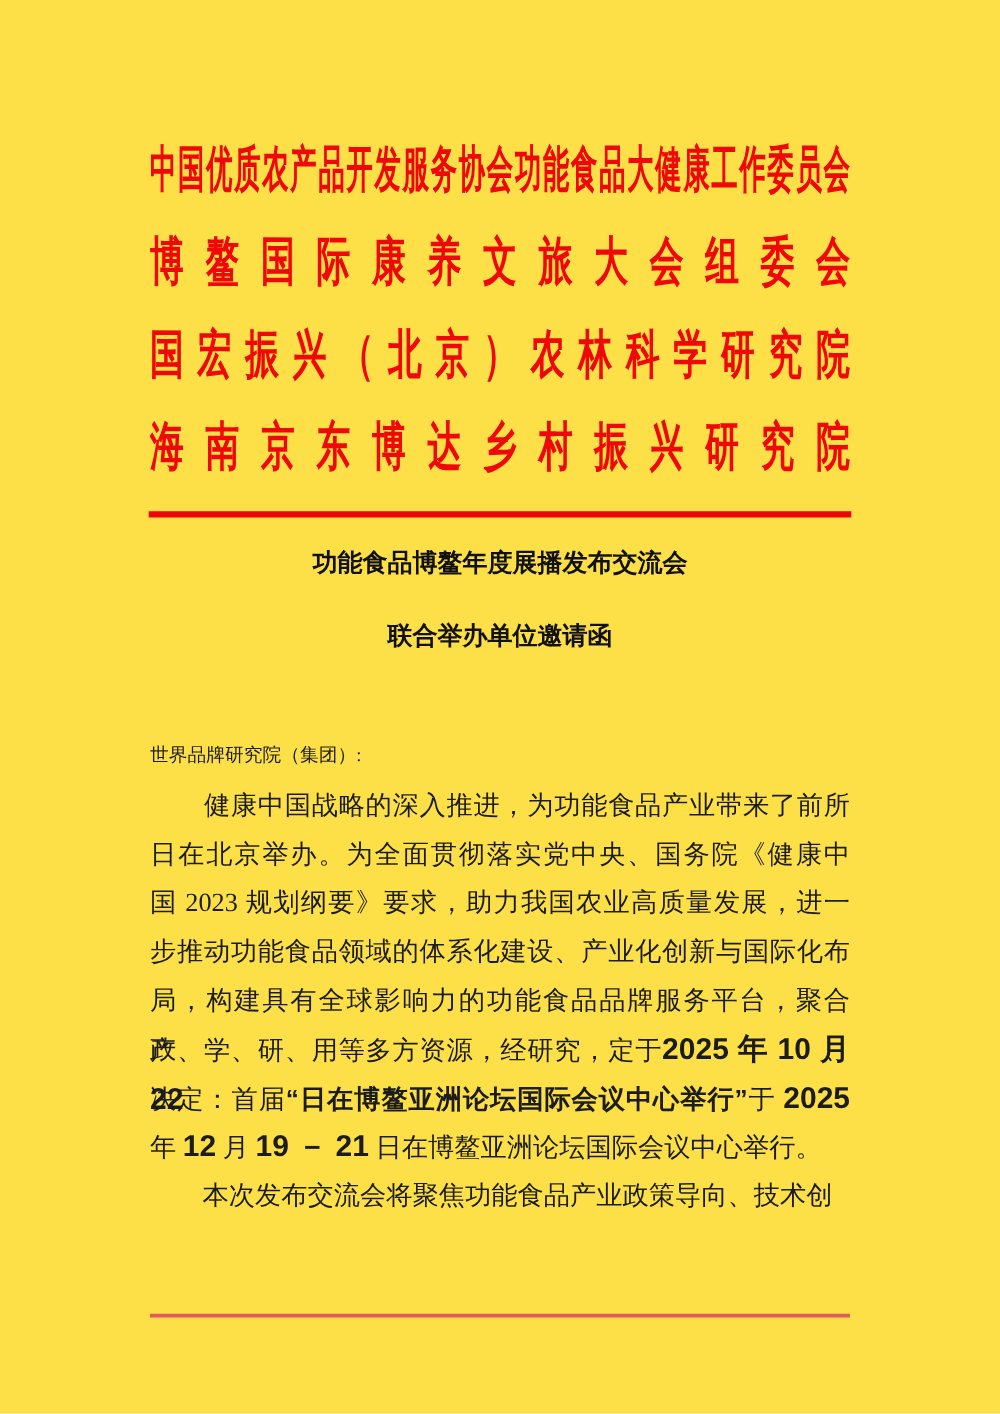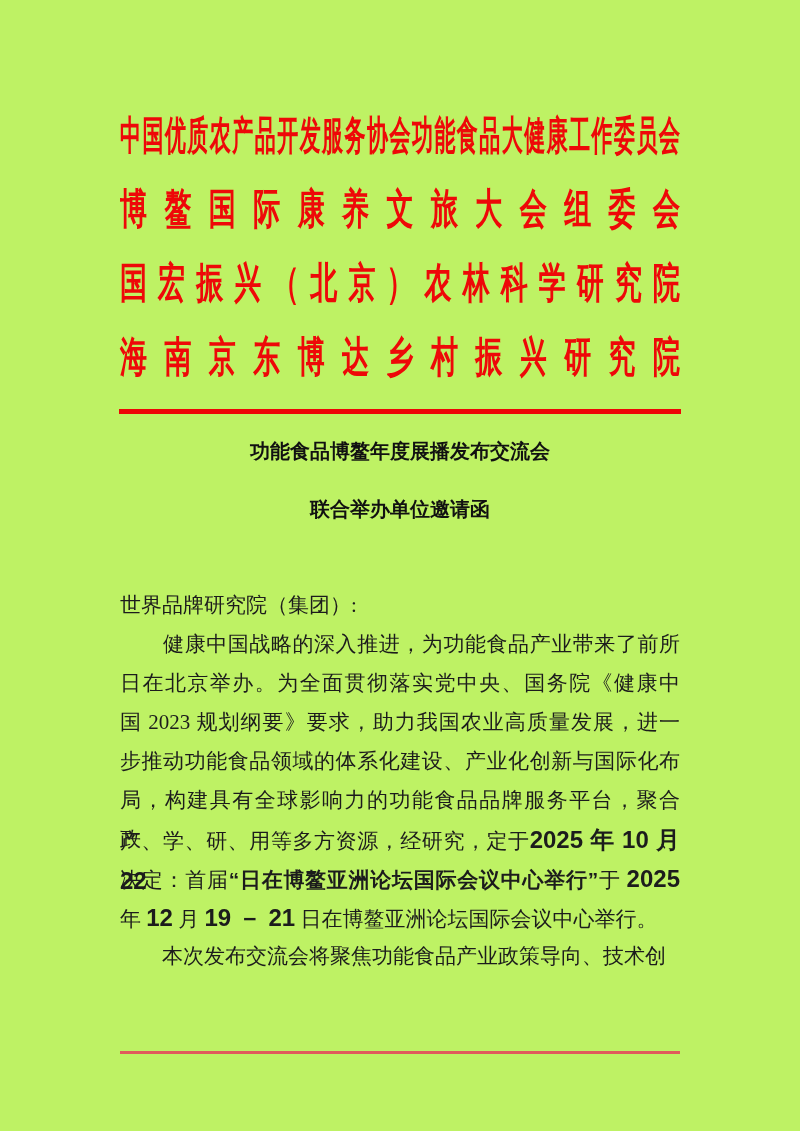--- a/index.html
+++ b/index.html
@@ -8,21 +8,21 @@
     --footer_rule_red:#e05b5b;
     --ink:#1c1c1c;
     --title_ink:#111111;
   }
   *{margin:0;padding:0;box-sizing:border-box;}
   html,body{background:#ffffff;}
   body{
     width:800px;height:1131px;position:relative;overflow:hidden;
     font-family:"Liberation Serif","DejaVu Serif",serif;
   }
-  .page{position:absolute;left:0;top:0;width:800px;height:1131px;background:#bef264;}
+  .page{position:absolute;left:0;top:0;width:800px;height:1131px;background:#fde047;}
 
   
   .letterhead{position:absolute;left:120px;top:100px;width:560px;}
   .lh-line{height:74px;display:flex;align-items:center;overflow:visible;}
   .lh-line span{
     flex:1;display:block;
     text-align:justify;text-align-last:justify;
     font-weight:bold;color:var(--header_red);
     font-size:27px;line-height:1.1;
     transform:scaleY(1.55);transform-origin:center;
@@ -41,21 +41,21 @@
   }
   .doc-title .t2{margin-top:22px;}
 
   
   .letter-body{
     position:absolute;left:120px;top:586px;width:560px;
     font-size:21px;color:var(--ink);
   }
   .b-line{height:39px;line-height:39px;text-align:left;white-space:pre-wrap;}
   .b-line.just{text-align:justify;text-align-last:justify;}
-  .salutation{height:39px;line-height:39px;font-size:21px;color:var(--ink);}
+  .salutation{height:39px;line-height:39px;font-size:15px;color:var(--ink);}
   .strong{
     font-weight:bold;
     font-family:"Liberation Sans","DejaVu Sans",sans-serif;
   }
   .strongnum{
     font-weight:bold;font-size:24px;
     font-family:"Liberation Sans","DejaVu Sans",sans-serif;
   }
 
   .footer-rule{position:absolute;left:120px;top:1051px;width:560px;height:3px;background:var(--footer_rule_red);}

